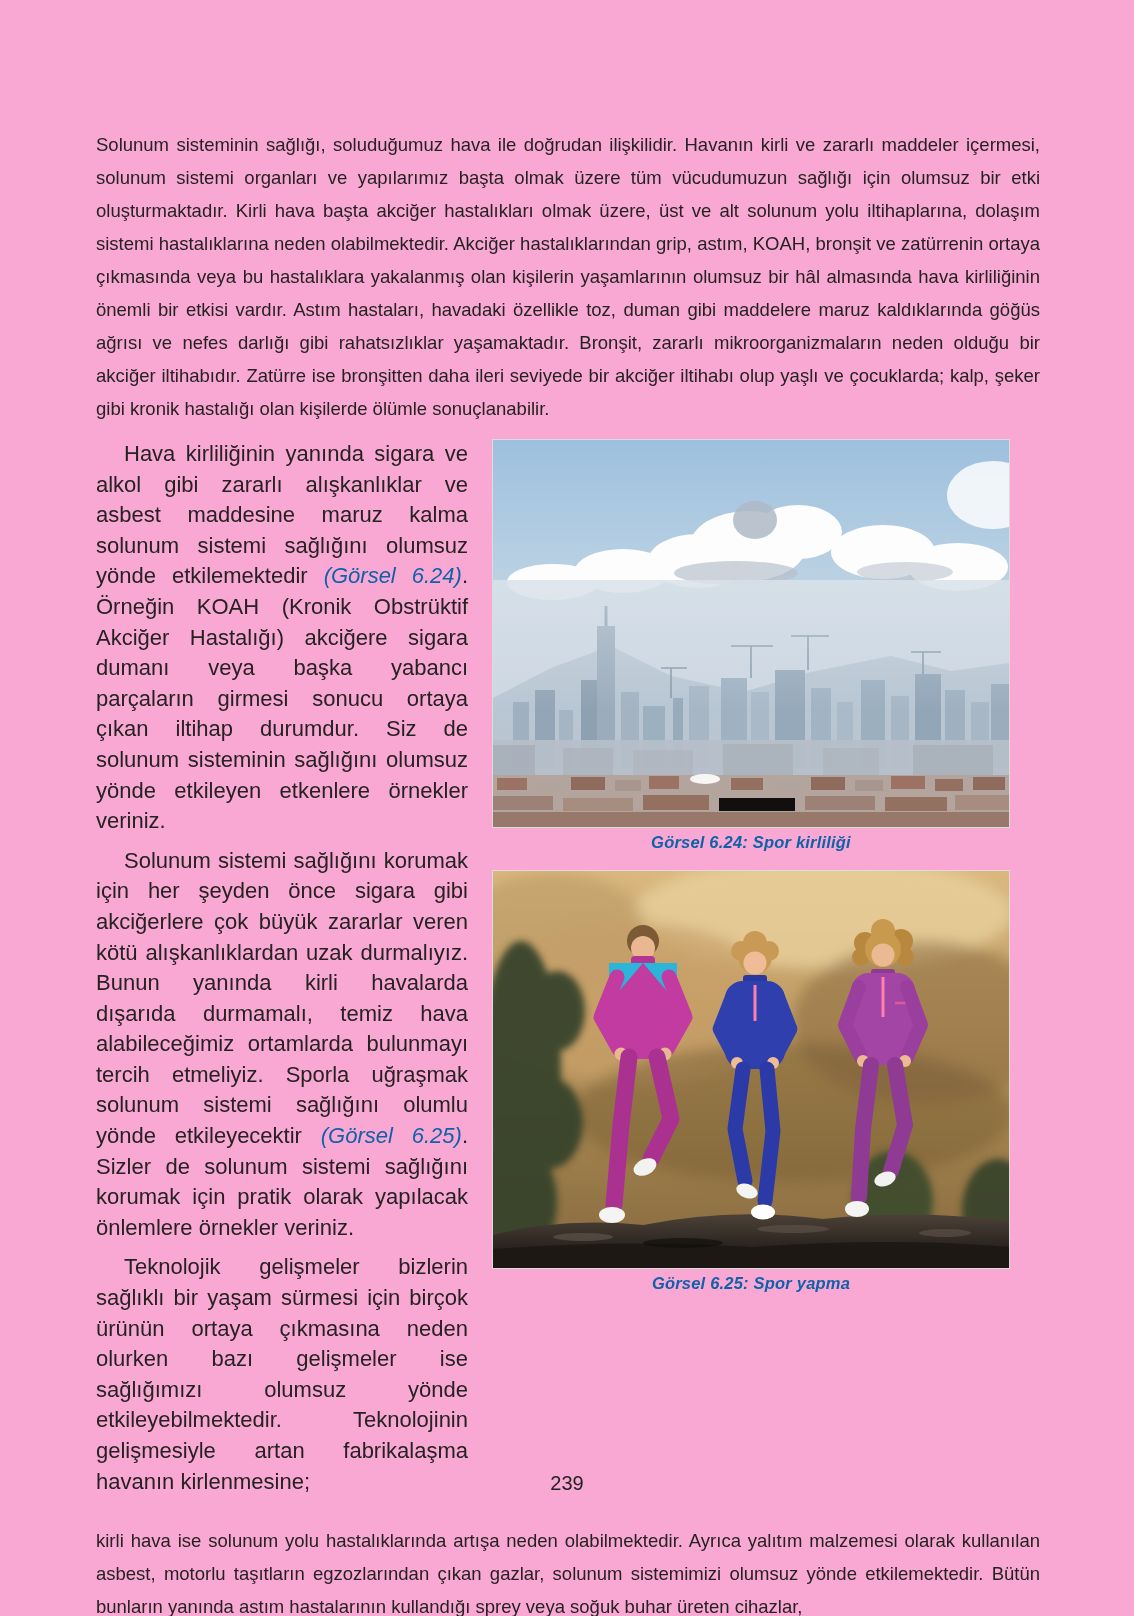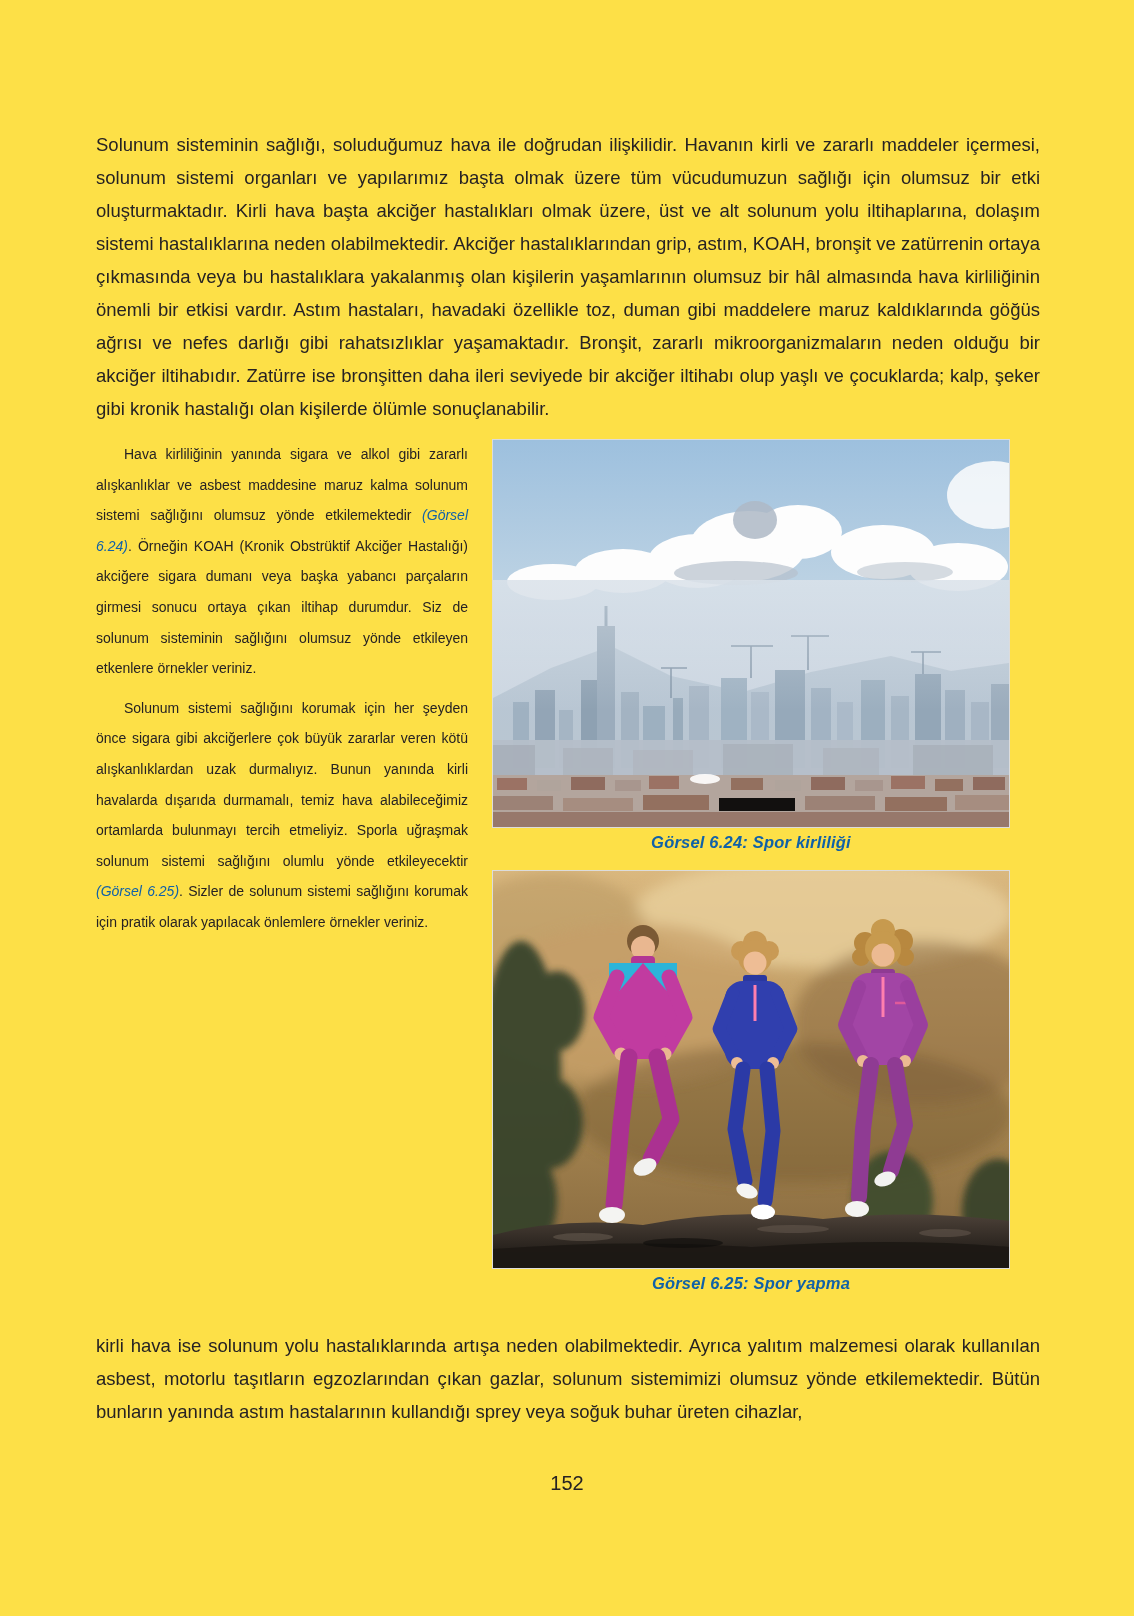--- a/index.html
+++ b/index.html
@@ -1,26 +1,26 @@
 <!DOCTYPE html>
 <html lang="tr"><head>
 <meta charset="utf-8">
 <style>
   * { margin:0; padding:0; box-sizing:border-box; }
   html,body { background:#ffffff; }
   .page {
-    position:relative; width:1134px; height:1616px; background:#fde047;
+    position:relative; width:1134px; height:1616px; background:#f9a8d4;
     font-family:"Liberation Sans", sans-serif; color:#262223; overflow:hidden;
   }
   .content { position:absolute; left:96px; top:128px; width:944px; }
   .para { font-size:18.5px; line-height:33px; text-align:justify; }
   .cols { display:flex; align-items:flex-start; margin-top:14px; }
   .col-text { flex:none; width:372px; margin-right:24px; }
   .col-text p {
-    font-size:14px; line-height:30.6px; text-align:justify;
+    font-size:22px; line-height:30.6px; text-align:justify;
     text-indent:28px; margin:0 0 9px 0;
   }
   .col-figs { flex:none; width:518px; }
   .figure { margin:0 0 18px 0; }
   .photo { display:block; width:518px; border:1px solid #dcdcdc; background:#eef2f5; }
   .photo svg { display:block; }
   .caption {
     text-align:center; font-style:italic; font-weight:bold; font-size:16.5px;
     color:#1061a8; margin-top:5px; letter-spacing:.2px;
   }
@@ -36,20 +36,21 @@
 
 <div class="page">
   <div class="content">
 
     <p class="para">Solunum sisteminin sağlığı, soluduğumuz hava ile doğrudan ilişkilidir. Havanın kirli ve zararlı maddeler içermesi, solunum sistemi organları ve yapılarımız başta olmak üzere tüm vücudumuzun sağlığı için olumsuz bir etki oluşturmaktadır. Kirli hava başta akciğer hastalıkları olmak üzere, üst ve alt solunum yolu iltihaplarına, dolaşım sistemi hastalıklarına neden olabilmektedir. Akciğer hastalıklarından grip, astım, KOAH, bronşit ve zatürrenin ortaya çıkmasında veya bu hastalıklara yakalanmış olan kişilerin yaşamlarının olumsuz bir hâl almasında hava kirliliğinin önemli bir etkisi vardır. Astım hastaları, havadaki özellikle toz, duman gibi maddelere maruz kaldıklarında göğüs ağrısı ve nefes darlığı gibi rahatsızlıklar yaşamaktadır. Bronşit, zararlı mikroorganizmaların neden olduğu bir akciğer iltihabıdır. Zatürre ise bronşitten daha ileri seviyede bir akciğer iltihabı olup yaşlı ve çocuklarda; kalp, şeker gibi kronik hastalığı olan kişilerde ölümle sonuçlanabilir.</p>
 
     <div class="cols">
       <div class="col-text">
         <p><span>Hava kirliliğinin yanında sigara ve alkol gibi zararlı alışkanlıklar ve asbest maddesine maruz kalma solunum sistemi sağlığını olumsuz yönde etkilemektedir </span><span class="ref">(Görsel 6.24)</span><span>. Örneğin KOAH (Kronik Obstrüktif Akciğer Hastalığı) akciğere sigara dumanı veya başka yabancı parçaların girmesi sonucu ortaya çıkan iltihap durumdur. Siz de solunum sisteminin sağlığını olumsuz yönde etkileyen etkenlere örnekler veriniz.</span></p>
         <p><span>Solunum sistemi sağlığını korumak için her şeyden önce sigara gibi akciğerlere çok büyük zararlar veren kötü alışkanlıklardan uzak durmalıyız. Bunun yanında kirli havalarda dışarıda durmamalı, temiz hava alabileceğimiz ortamlarda bulunmayı tercih etmeliyiz. Sporla uğraşmak solunum sistemi sağlığını olumlu yönde etkileyecektir </span><span class="ref">(Görsel 6.25)</span><span>. Sizler de solunum sistemi sağlığını korumak için pratik olarak yapılacak önlemlere örnekler veriniz.</span></p>
+        <p>Teknolojik gelişmeler bizlerin sağlıklı bir yaşam sürmesi için birçok ürünün ortaya çıkmasına neden olurken bazı gelişmeler ise sağlığımızı olumsuz yönde etkileyebilmektedir. Teknolojinin gelişmesiyle artan fabrikalaşma havanın kirlenmesine;</p>
       </div>
 
       <div class="col-figs">
 
         <figure class="figure">
           <div class="photo">
             <svg width="516" height="387" viewBox="0 0 516 387" role="img" aria-label="smoggy-city-skyline-photo">
               <defs>
                 <linearGradient id="sky" x1="0" y1="0" x2="0" y2="1">
                   <stop offset="0" stop-color="#9dc0de"></stop>
@@ -252,14 +253,14 @@
           </div>
           <figcaption class="caption">Görsel 6.25: Spor yapma</figcaption>
         </figure>
 
       </div>
     </div>
 
     <p class="para outro">kirli hava ise solunum yolu hastalıklarında artışa neden olabilmektedir. Ayrıca yalıtım malzemesi olarak kullanılan asbest, motorlu taşıtların egzozlarından çıkan gazlar, solunum sistemimizi olumsuz yönde etkilemektedir. Bütün bunların yanında astım hastalarının kullandığı sprey veya soğuk buhar üreten cihazlar,</p>
   </div>
 
-  <div class="page-number">152</div>
+  <div class="page-number">239</div>
 </div>
 
 </body></html>

